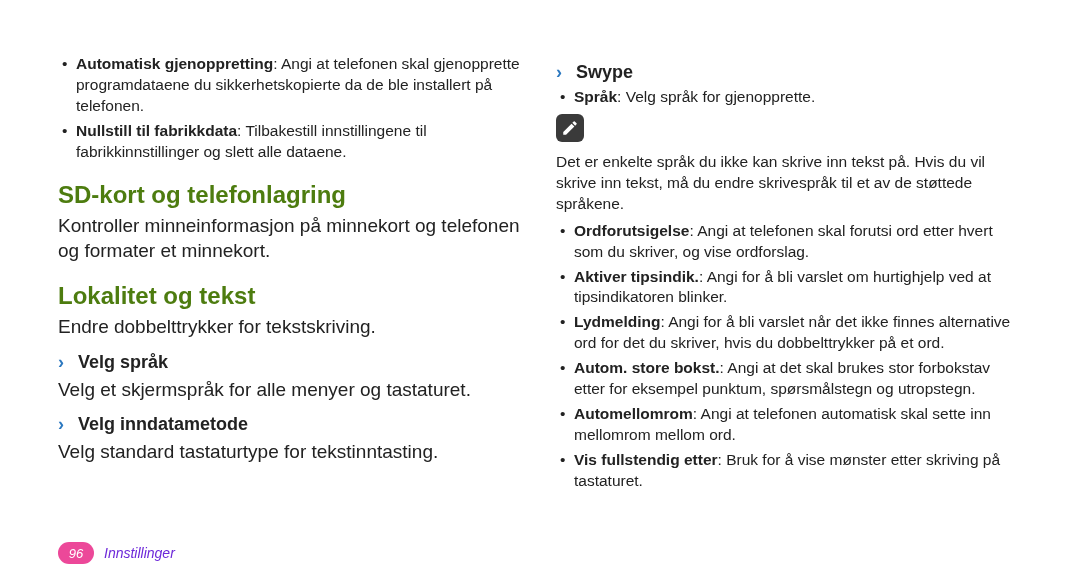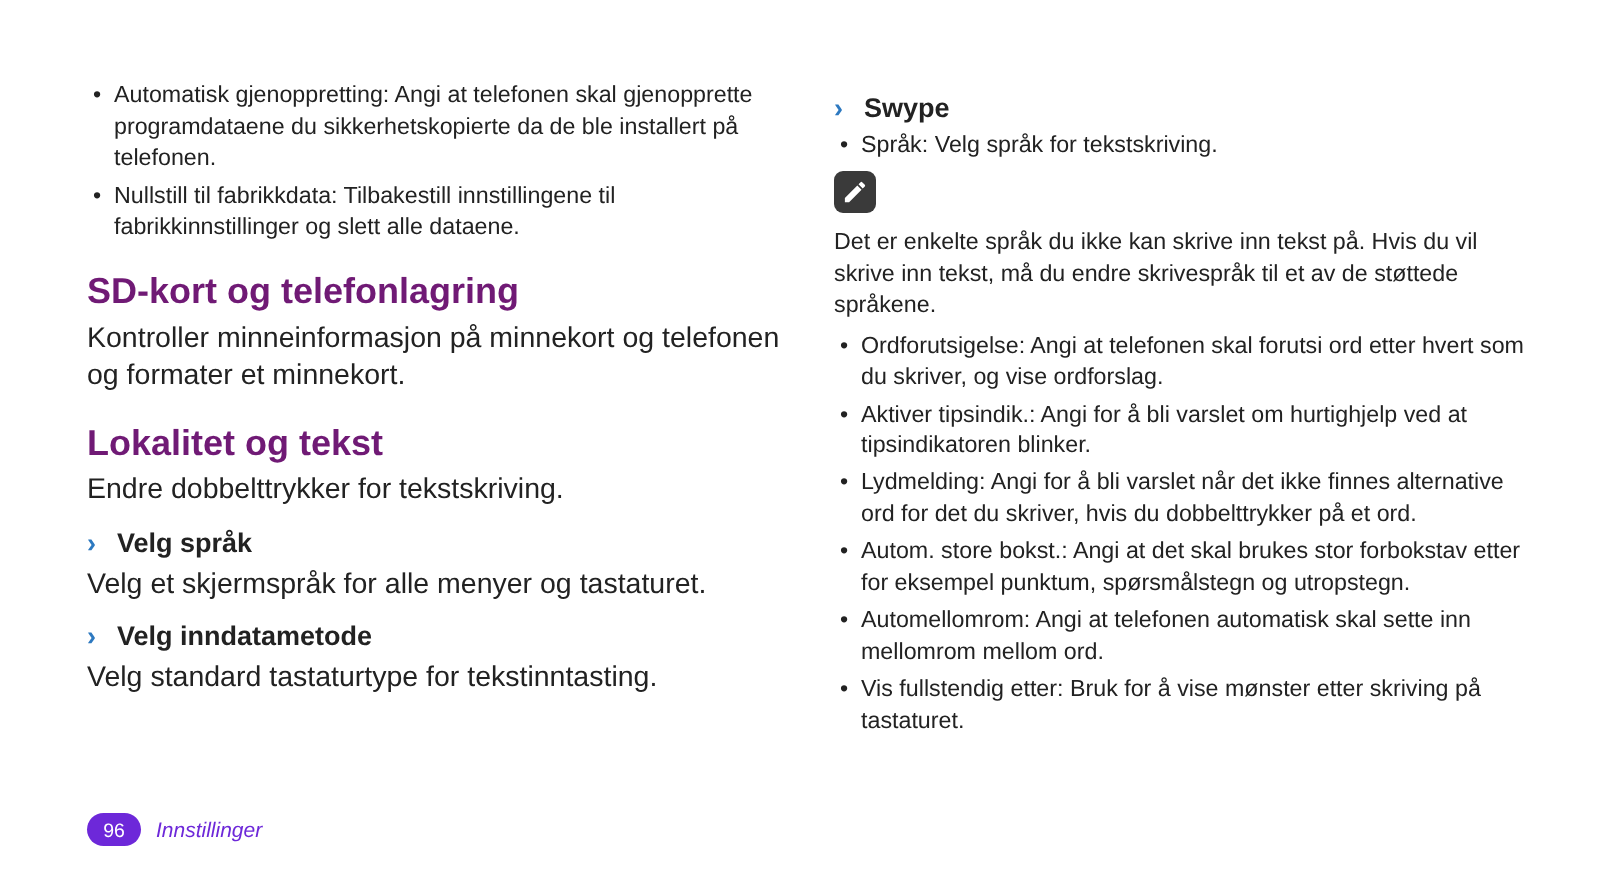--- a/index.html
+++ b/index.html
@@ -1,32 +1,32 @@
 <!DOCTYPE html>
 <html><head>
   <meta charset="utf-8">
   <style>
     * { margin: 0; padding: 0; box-sizing: border-box; }
     body { width: 1080px; height: 586px; font-family: sans-serif; background: #fff; position: relative; color: #222; }
     .page { display: flex; padding: 50px 58px 10px 58px; gap: 32px; }
     .col { flex: 1; min-width: 0; }
-    .sect-h1 { color: #701a75; font-weight: bold; font-size: 24px; margin: 18px 0 4px 0; }
+    .sect-h1 { color: #4d7c0f; font-weight: bold; font-size: 24px; margin: 18px 0 4px 0; }
     .sect-h2 { color: #222; font-weight: bold; font-size: 18px; margin: 12px 0 4px 0; }
     .sect-h2 .chevron { color: #2d79c0; font-size: 18px; margin-right: 6px; display: inline-block; width: 14px; }
     .para { font-size: 19px; line-height: 1.35; margin: 2px 0 4px 0; }
     .bullets { list-style: none; margin: 0; padding: 0; }
     .bullets li { position: relative; padding-left: 18px; font-size: 15.5px; line-height: 1.35; margin: 4px 0; }
     .bullets li::before { content: "•"; position: absolute; left: 4px; top: 0; }
-    .bullets li .lead { font-weight: normal; }
+    .bullets li .lead { font-weight: bold; }
     .note-row { display: flex; align-items: flex-start; gap: 10px; margin: 6px 0 6px 0; flex-direction: column; }
     .note-icon-box { flex: 0 0 auto; width: 28px; height: 28px; border-radius: 6px; background: #3a3a3a; display: flex; align-items: center; justify-content: center; }
     .note-icon-box svg { width: 18px; height: 18px; fill: #fff; }
     .note-text { font-size: 15.5px; line-height: 1.35; }
     .footer { position: absolute; left: 58px; bottom: 22px; display: flex; align-items: center; gap: 10px; }
-    .pgnum-box { width: 36px; height: 22px; border-radius: 11px; background: #6d28d9; color: #fff; display: flex; align-items: center; justify-content: center; font-size: 13px; }
+    .pgnum-box { width: 36px; height: 22px; border-radius: 11px; background: #ec4899; color: #fff; display: flex; align-items: center; justify-content: center; font-style: italic; font-size: 13px; }
     .section-name { font-style: italic; font-size: 14px; color: #6d28d9; }
   </style>
 </head>
 <body>
 
 <div class="page">
   <div class="col">
     <ul class="bullets">
       <li>
         <span class="lead">Automatisk gjenoppretting</span><span>: Angi at telefonen skal gjenopprette programdataene du sikkerhetskopierte da de ble installert på telefonen.</span>
@@ -52,21 +52,21 @@
     </h2>
     <p class="para">Velg standard tastaturtype for tekstinntasting.</p>
   </div>
 
   <div class="col">
     <h2 class="sect-h2">
       <span class="chevron">›</span><span>Swype</span>
     </h2>
     <ul class="bullets">
       <li>
-        <span class="lead">Språk</span><span>: Velg språk for tekstskriving.</span>
+        <span class="lead">Språk</span><span>: Velg språk for gjenopprette.</span>
       </li>
     </ul>
 
     <div class="note-row">
       <div class="note-icon-box">
         <svg viewBox="0 0 24 24">
             <path d="M3 17.25V21h3.75L17.81 9.94l-3.75-3.75L3 17.25zM20.71 7.04a1 1 0 0 0 0-1.41l-2.34-2.34a1 1 0 0 0-1.41 0l-1.83 1.83 3.75 3.75 1.83-1.83z"></path>
           </svg>
       </div>
       <div class="note-text">Det er enkelte språk du ikke kan skrive inn tekst på. Hvis du vil skrive inn tekst, må du endre skrivespråk til et av de støttede språkene.</div>

